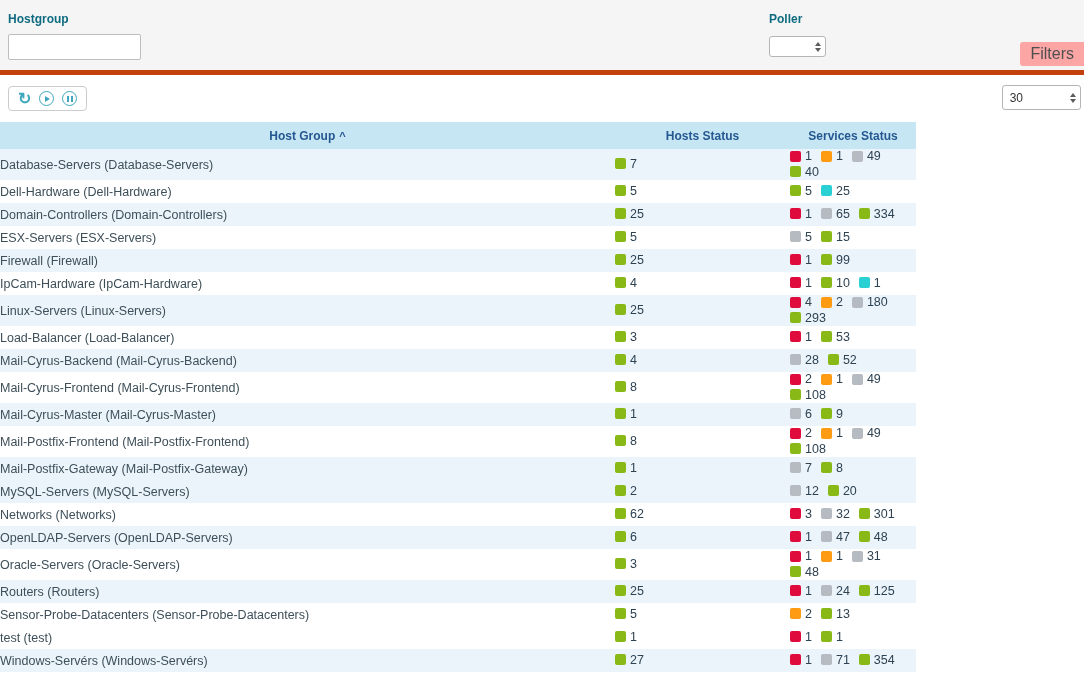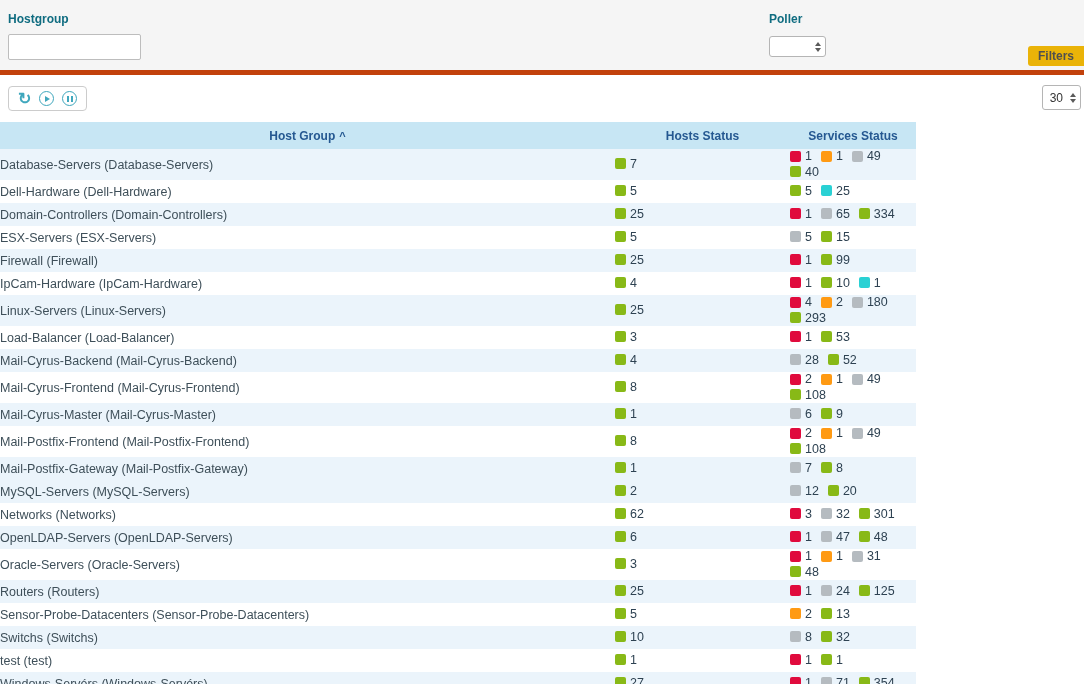--- a/index.html
+++ b/index.html
@@ -32,22 +32,22 @@
     background:#fff; border:1px solid #b5b5b5; border-radius:3px;
     padding:0 4px 0 7px; font-size:12px; color:#333; cursor:pointer;
   }
   .spin { display:flex; flex-direction:column; gap:2px; margin-left:7px; }
   .spin .up   { width:0; height:0; border-left:3.5px solid transparent; border-right:3.5px solid transparent; border-bottom:4px solid #5a5a5a; }
   .spin .down { width:0; height:0; border-left:3.5px solid transparent; border-right:3.5px solid transparent; border-top:4px solid #5a5a5a; }
   .poller-select { width:57px; height:21px; margin-top:2px; }
 
   .filters-tab {
     position:absolute; right:0; bottom:4px;
-    background:#eab308; color:#4f4f4f; font-size:12px;
-    padding:3px 10px; border-radius:3px 0 0 3px; cursor:pointer;font-weight:bold;
+    background:#fca5a5; color:#4f4f4f; font-size:16px;
+    padding:3px 10px; border-radius:3px 0 0 3px; cursor:pointer;
   }
 
   
   .toolbar { position:relative; height:47px; background:#fff; }
   .btn-group {
     position:absolute; left:8px; top:11px;
     display:inline-flex; align-items:center; gap:8px;
     border:1px solid #cccccc; border-radius:4px;
     padding:4px 9px; background:#fff;
   }
@@ -58,21 +58,21 @@
     display:inline-flex; align-items:center; justify-content:center;
   }
   .tri {
     width:0; height:0; margin-left:1px;
     border-top:3.5px solid transparent; border-bottom:3.5px solid transparent;
     border-left:5.5px solid #3fa7bd;
   }
   .bars { display:flex; gap:2px; }
   .bars span { width:2px; height:6px; background:#3fa7bd; display:inline-block; }
 
-  .pagesize-select { position:absolute; right:3px; top:10px; height:25px; min-width:38px; }
+  .pagesize-select { position:absolute; right:3px; top:10px; height:25px; min-width:38px;gap:40px; }
 
   
   table.hg-table { width:916px; border-collapse:collapse; table-layout:fixed; }
   .hg-table thead th {
     background:#c7e6f4; color:#255891; font-weight:bold;
     font-size:12px; height:27px; text-align:center; padding:0;
   }
   .hg-table th.col-name { width:615px; }
   .hg-table th.col-hosts { width:175px; }
   .sort { font-size:11px; font-weight:bold; margin-left:4px; }
@@ -451,34 +451,20 @@
             <span class="num">5</span>
           </span></td>
         <td class="col-services"><span class="status">
             <span class="sq" style="background: rgb(255, 154, 19);"></span>
             <span class="num">2</span>
           </span><span class="status">
             <span class="sq" style="background: rgb(136, 185, 23);"></span>
             <span class="num">13</span>
           </span></td>
       </tr>
-      <tr class="odd">
-        <td class="col-name"><span class="hg-name">Switchs (Switchs)</span></td>
-        <td class="col-hosts"><span class="status">
-            <span class="sq" style="background: rgb(136, 185, 23);"></span>
-            <span class="num">10</span>
-          </span></td>
-        <td class="col-services"><span class="status">
-            <span class="sq" style="background: rgb(181, 187, 192);"></span>
-            <span class="num">8</span>
-          </span><span class="status">
-            <span class="sq" style="background: rgb(136, 185, 23);"></span>
-            <span class="num">32</span>
-          </span></td>
-      </tr>
       <tr class="even">
         <td class="col-name"><span class="hg-name">test (test)</span></td>
         <td class="col-hosts"><span class="status">
             <span class="sq" style="background: rgb(136, 185, 23);"></span>
             <span class="num">1</span>
           </span></td>
         <td class="col-services"><span class="status">
             <span class="sq" style="background: rgb(224, 11, 61);"></span>
             <span class="num">1</span>
           </span><span class="status">

